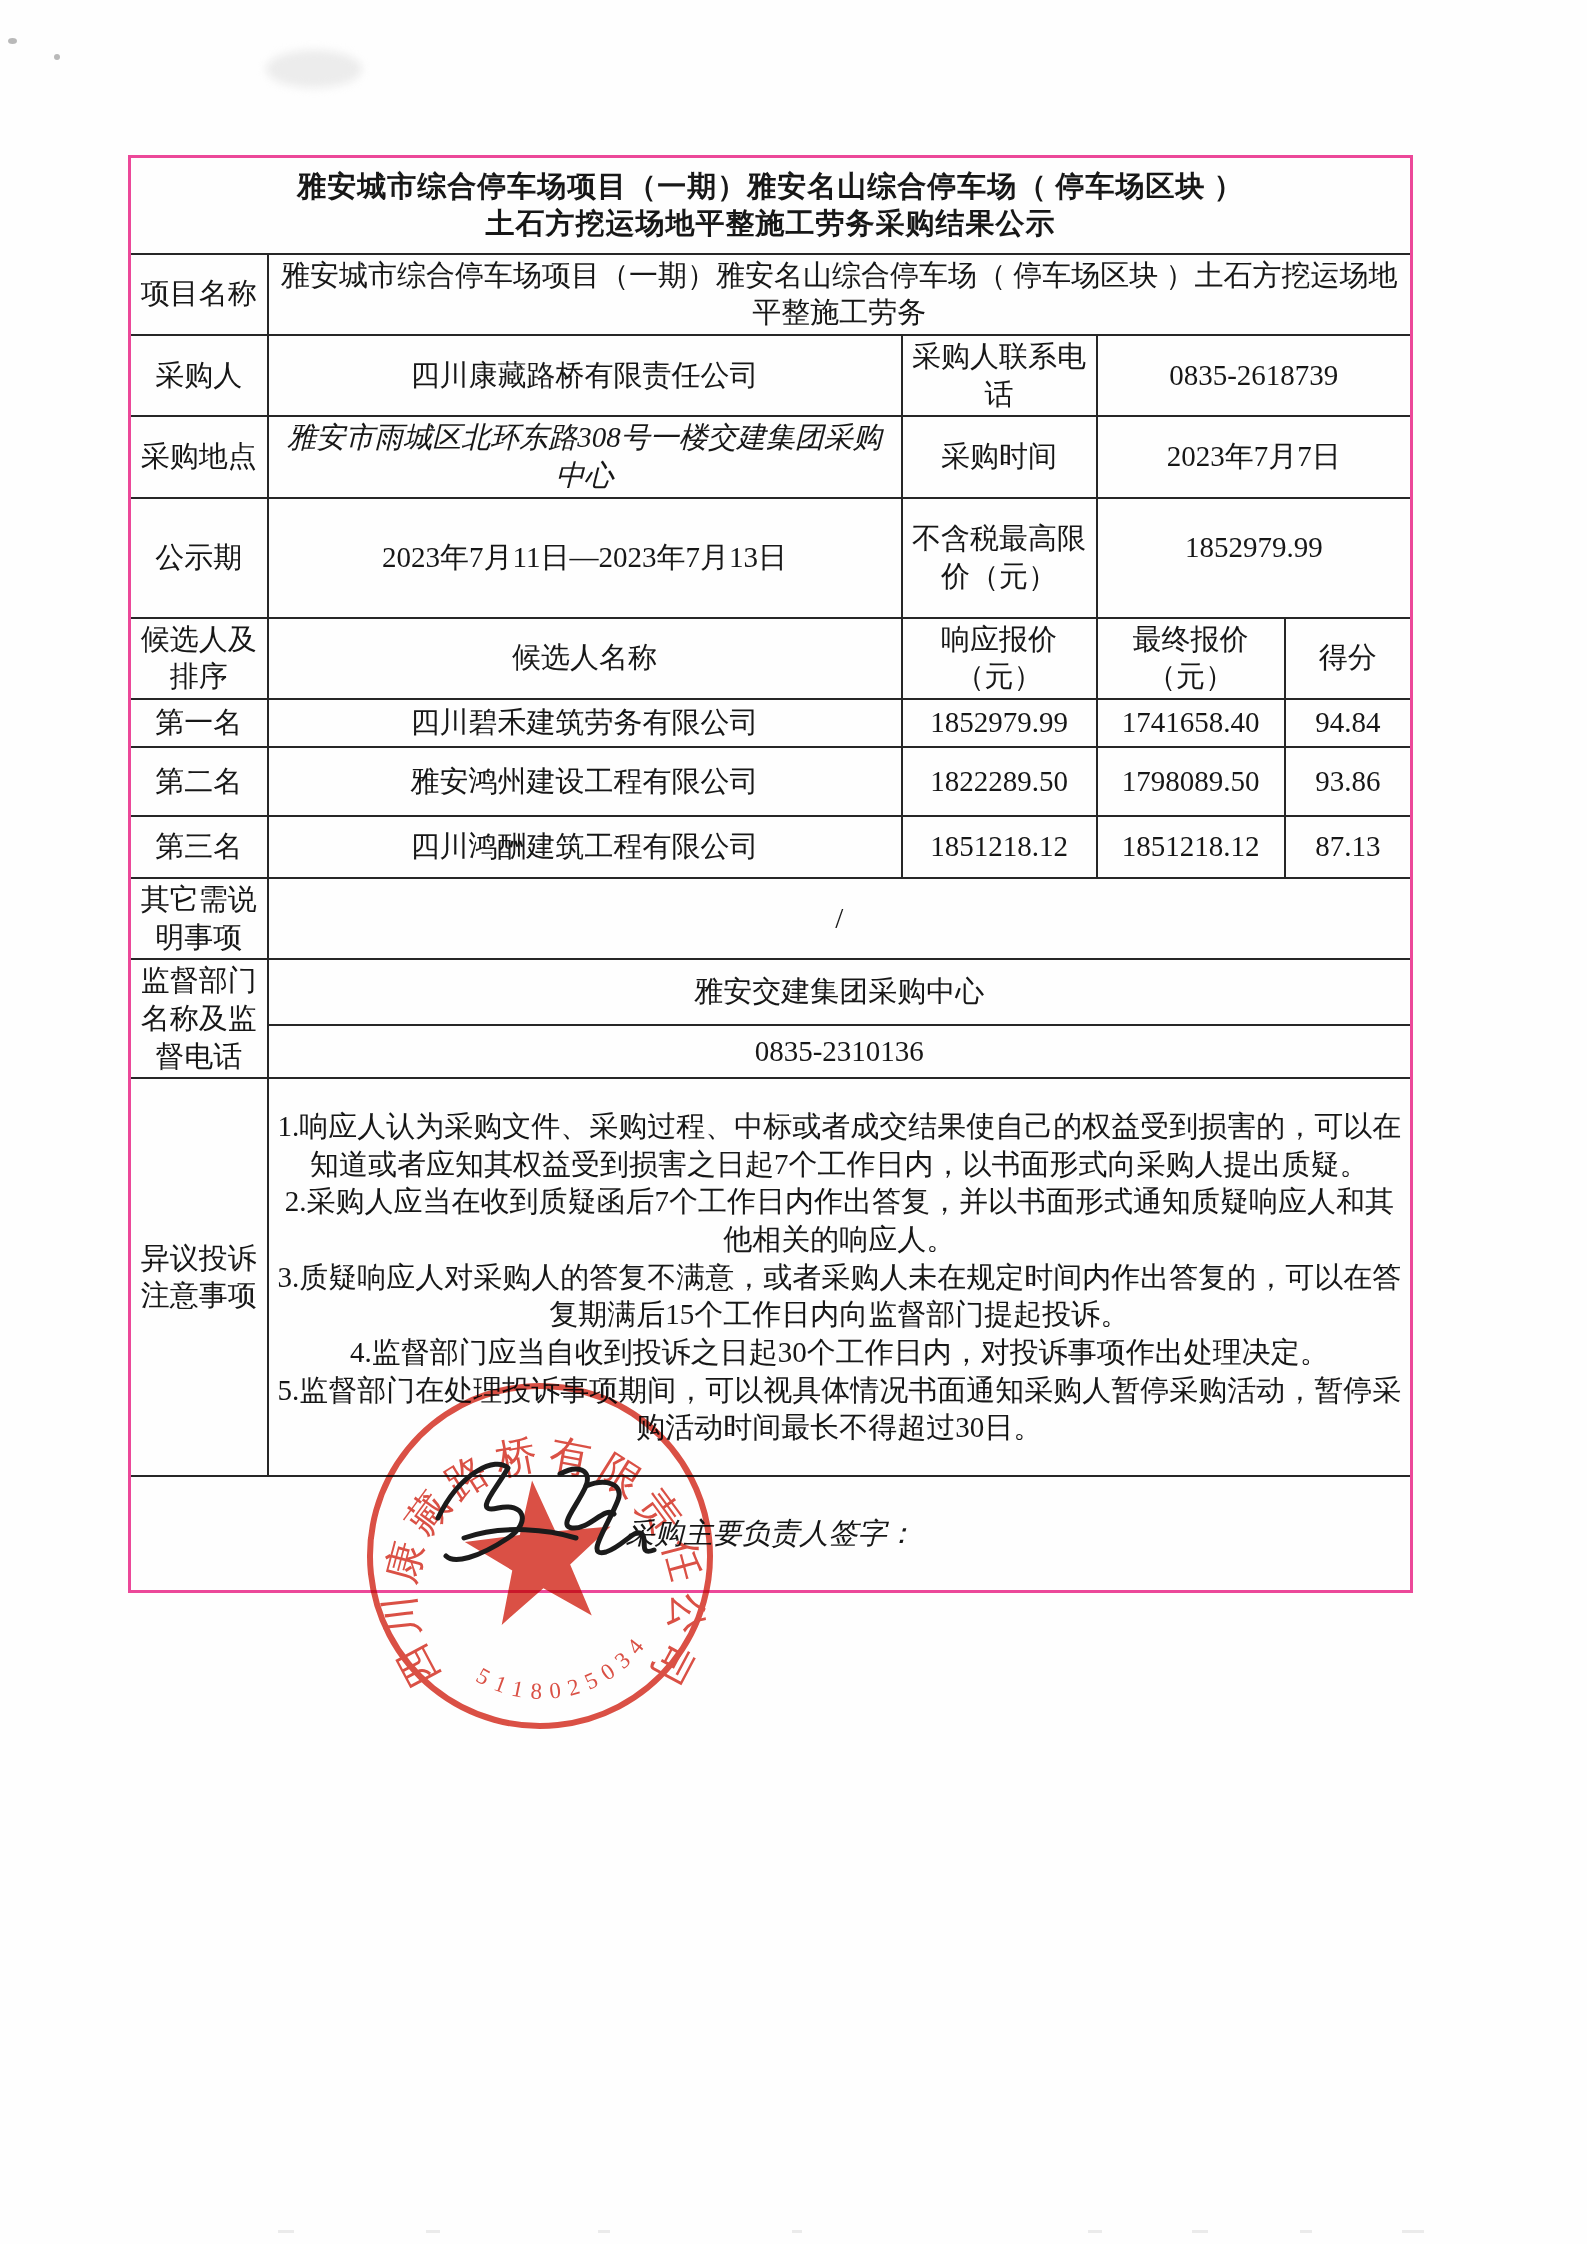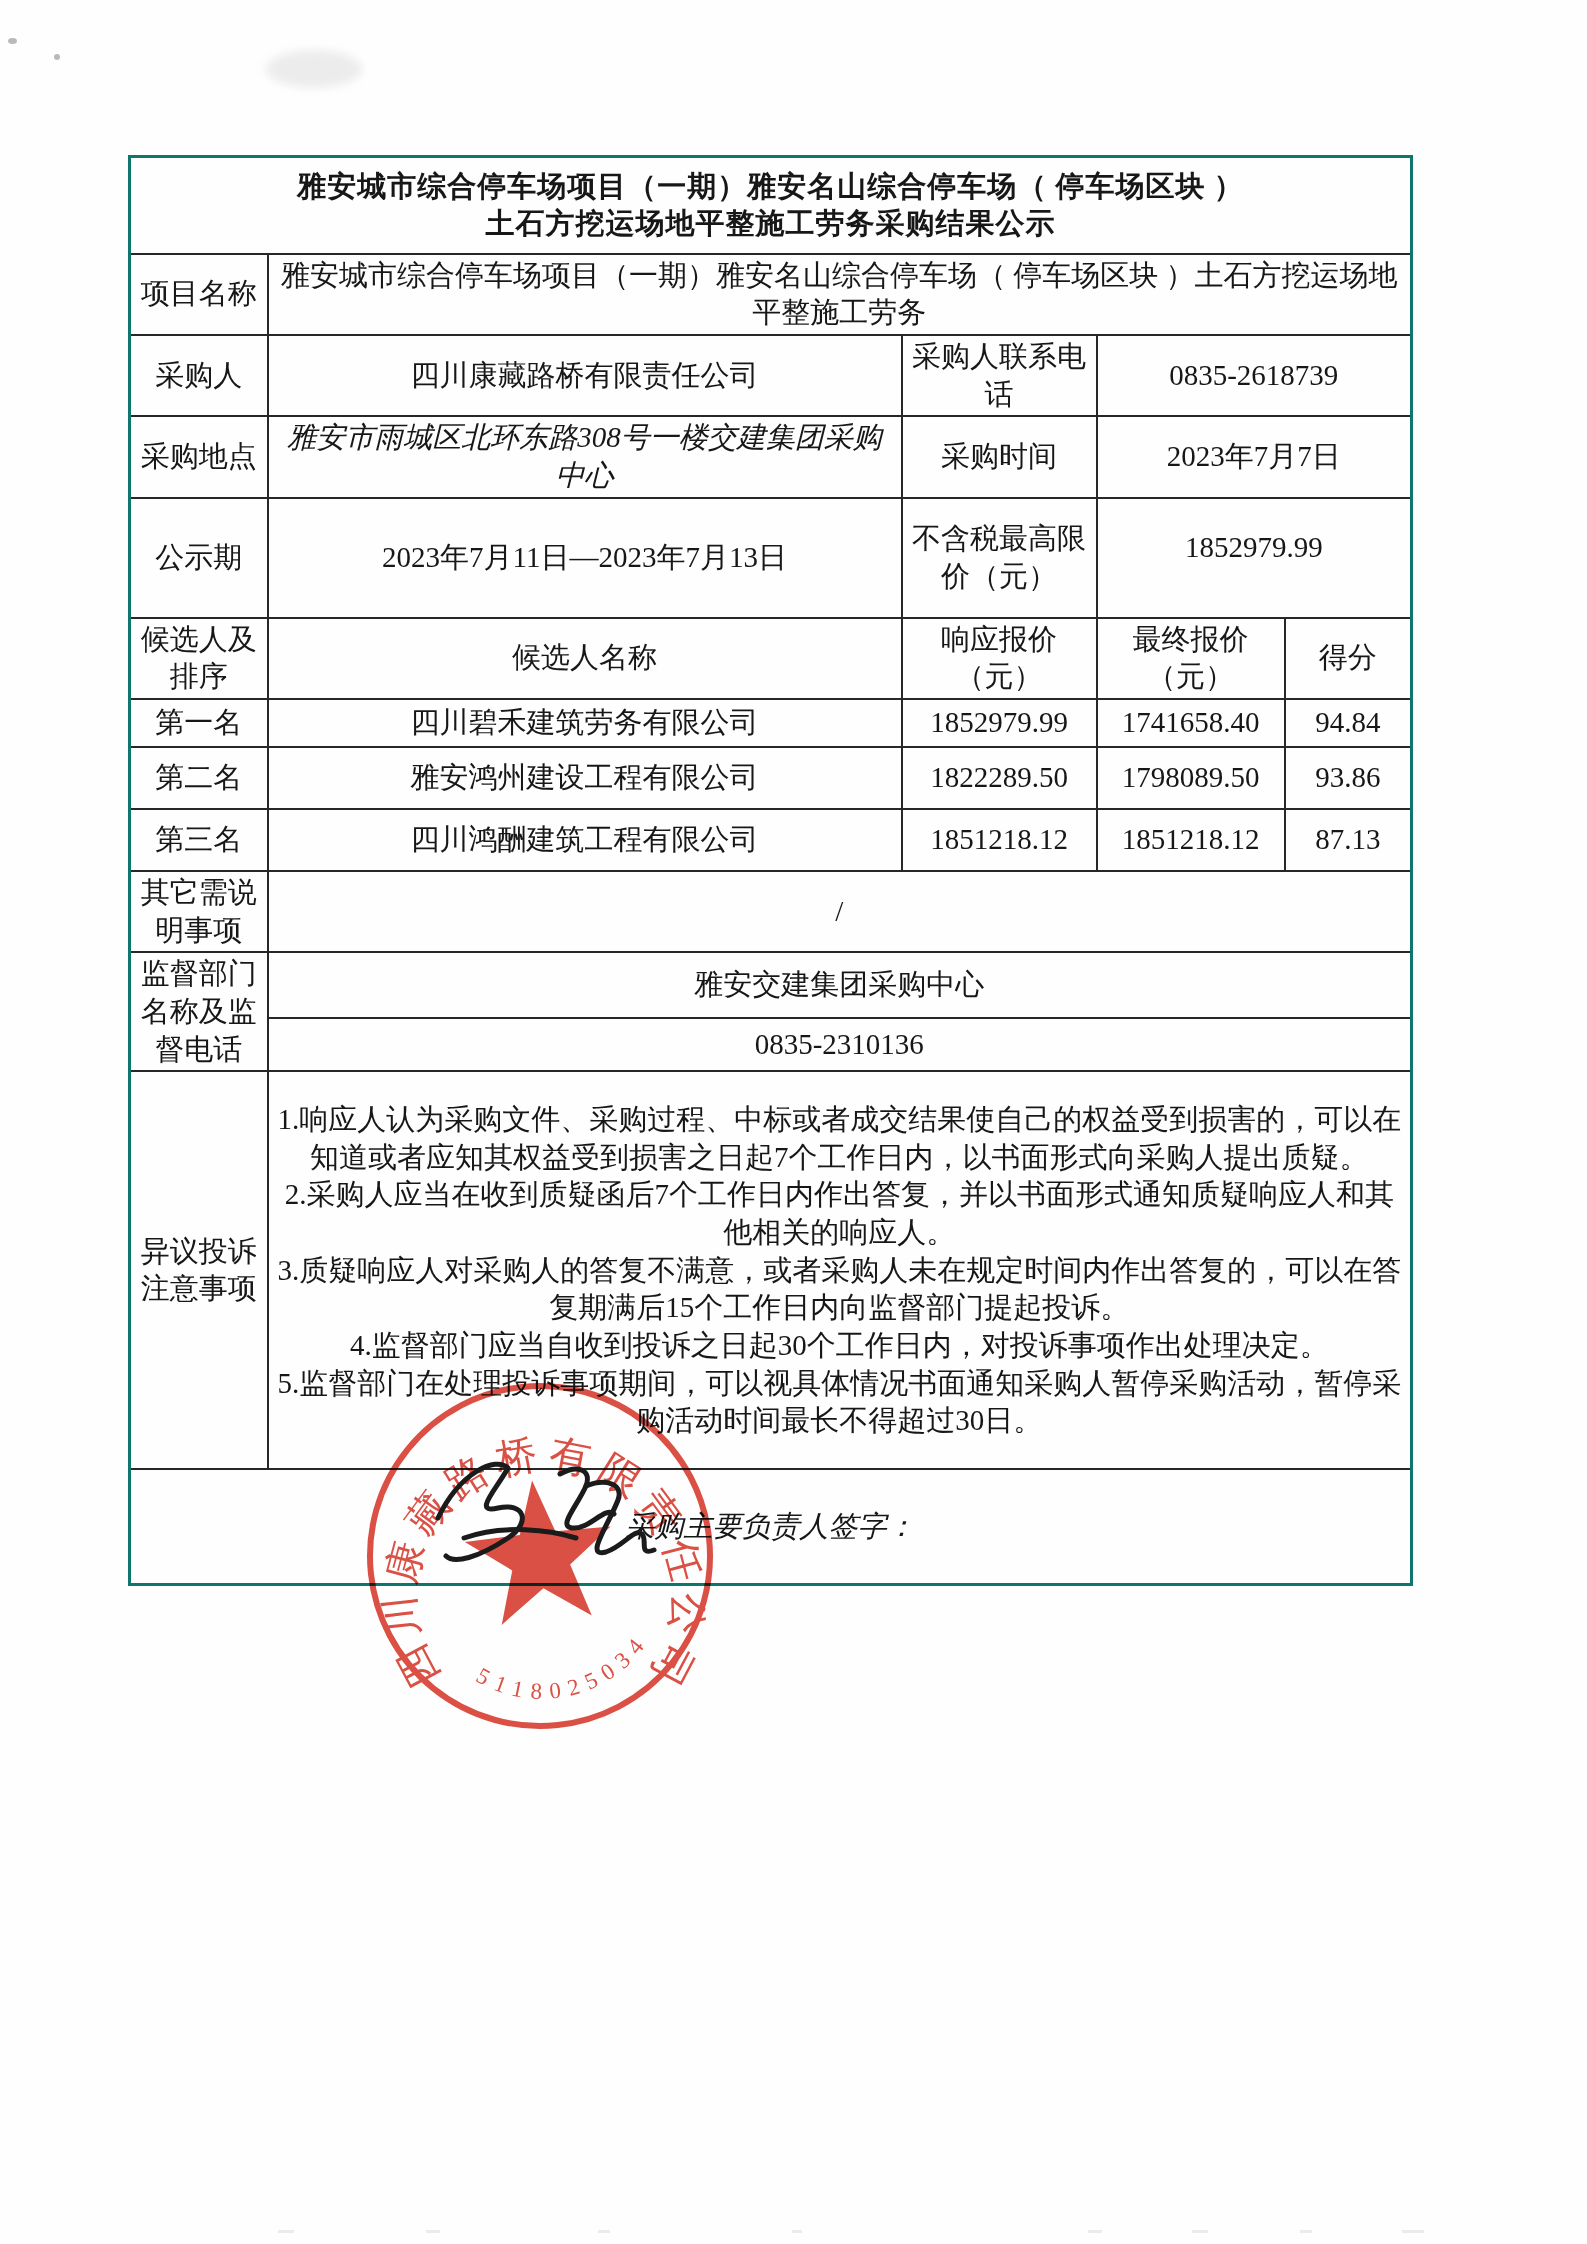--- a/index.html
+++ b/index.html
@@ -9,21 +9,21 @@
     background:#fefefe;
     font-family:"Liberation Serif","DejaVu Serif",serif;
     color:#171717;
     overflow:hidden;
   }
   
   table.doc{
     position:absolute;left:128px;top:155px;
     width:1282px;
     border-collapse:collapse;table-layout:fixed;
-    border:3px solid #0f766e;
+    border:3px solid #ec4899;
     padding-left:7px;
   }
   table.doc td{
     border:2px solid #272727;
     text-align:center;vertical-align:middle;
     font-size:29px;line-height:1.3;
     padding:2px 6px;
     overflow:hidden;
   }
   td.title-cell{
@@ -132,21 +132,21 @@
       <td>得分</td>
     </tr>
 
     <tr style="height:48px">
       <td>第一名</td>
       <td>四川碧禾建筑劳务有限公司</td>
       <td>1852979.99</td>
       <td>1741658.40</td>
       <td>94.84</td>
     </tr>
-    <tr style="height:62px">
+    <tr style="height:69px">
       <td>第二名</td>
       <td>雅安鸿州建设工程有限公司</td>
       <td>1822289.50</td>
       <td>1798089.50</td>
       <td>93.86</td>
     </tr>
     <tr style="height:62px">
       <td>第三名</td>
       <td>四川鸿酬建筑工程有限公司</td>
       <td>1851218.12</td>

